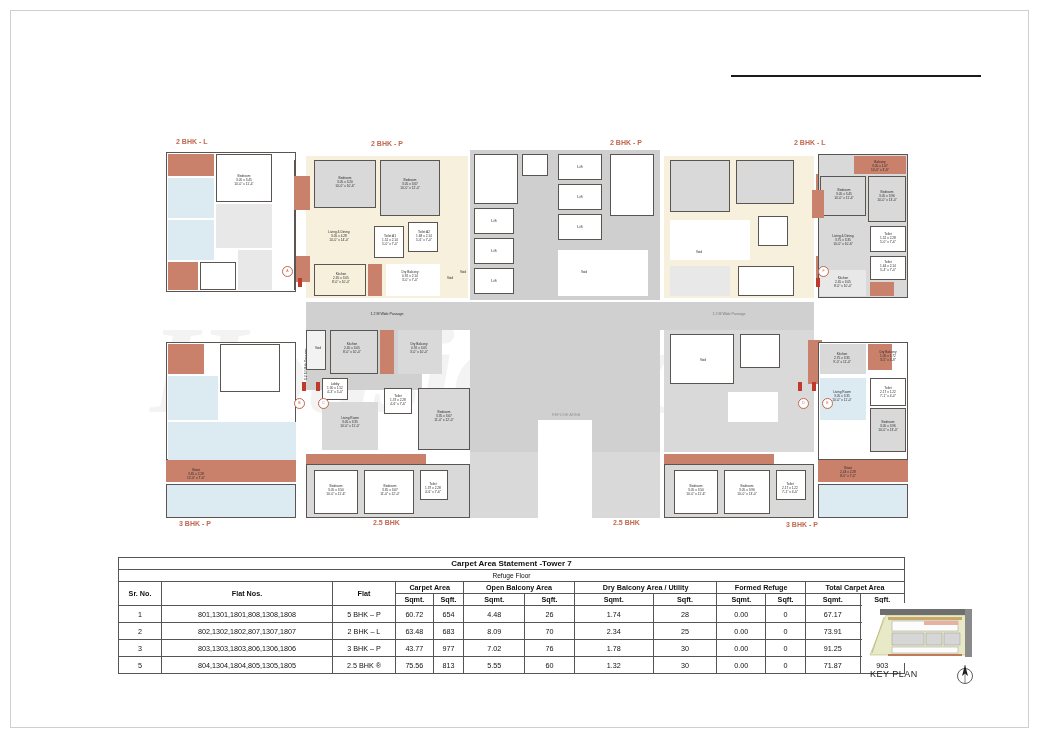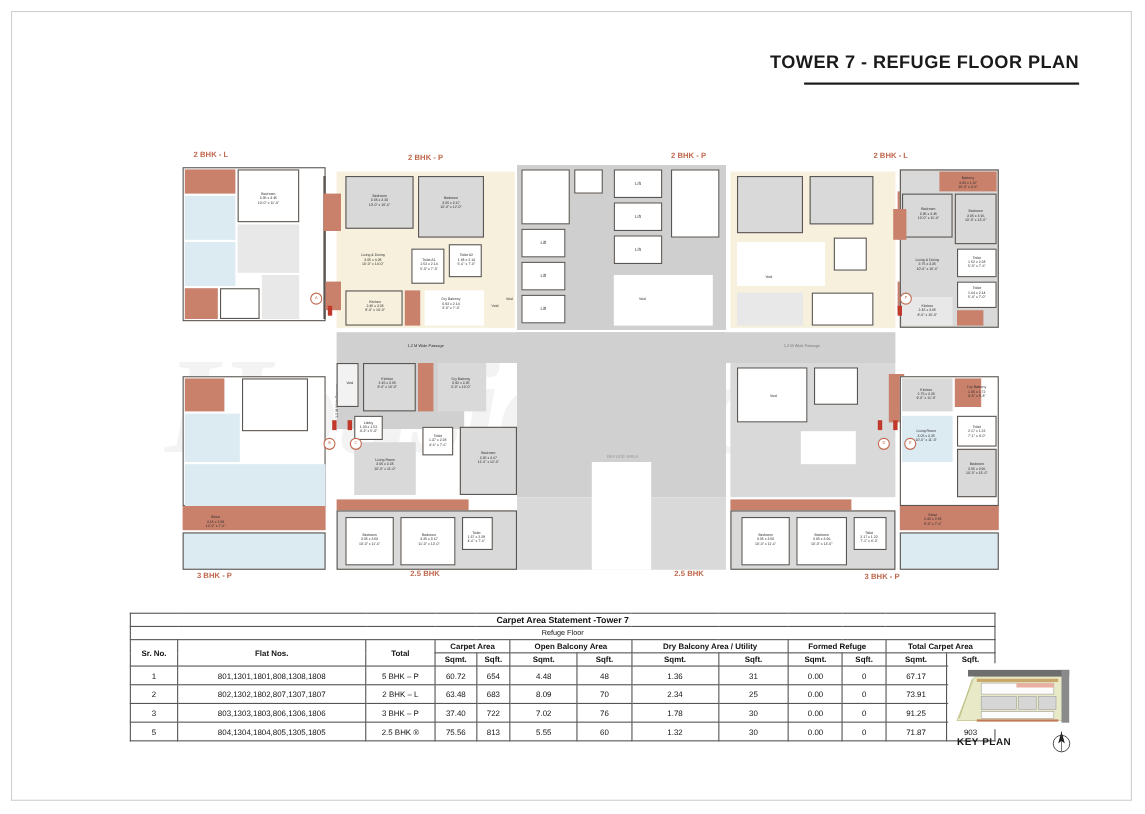--- a/index.html
+++ b/index.html
@@ -52,31 +52,30 @@
   tr.hdr td{font-weight:bold;height:11px;}
   tr.rowdata td{height:16px;}
   td.left{text-align:center;}
   #tbl-wrap .tbl-title{font-weight:bold;font-size:8px;}
   .sub{font-size:6.6px;}
 
   
   #keyplan{position:absolute;left:858px;top:603px;width:124px;height:88px;}
   #kp-img{position:absolute;left:4px;top:0;width:118px;height:60px;background:#fff;
           border:0;overflow:hidden;}
-  #kp-label{position:absolute;left:12px;top:66px;font-size:9px;font-weight:bold;
+  #kp-label{position:absolute;left:12px;top:66px;font-size:9px;font-weight:normal;
             letter-spacing:.5px;color:#1a1a1a;}
   #kp-north{position:absolute;left:96px;top:60px;width:22px;height:22px;}
 </style>
 </head>
 <body>
 
 <div id="page">
   <div id="border"></div>
 
-  <div id="title">TOWER 7 - REFUGE FLOOR PLAN</div>
   <div id="title-rule"></div>
 
   <div id="watermark">Housiey.com</div>
 
   <div id="plan">
 
     <div class="unit-label" style="left:58px;top:8px;">2 BHK - L</div>
     <div class="unit-label" style="left:253px;top:10px;">2 BHK - P</div>
     <div class="unit-label" style="left:492px;top:9px;">2 BHK - P</div>
     <div class="unit-label" style="left:676px;top:9px;">2 BHK - L</div>
@@ -406,21 +405,21 @@
       <tbody>
         <tr>
           <td colspan="13" class="tbl-title">Carpet Area Statement -Tower 7</td>
         </tr>
         <tr>
           <td colspan="13" class="sub">Refuge Floor</td>
         </tr>
         <tr class="hdr">
           <td rowspan="2" style="width:42px;">Sr. No.</td>
           <td rowspan="2" style="width:170px;">Flat Nos.</td>
-          <td rowspan="2" style="width:62px;">Total</td>
+          <td rowspan="2" style="width:62px;">Flat</td>
           <td colspan="2">Carpet Area</td>
           <td colspan="2">Open Balcony Area</td>
           <td colspan="2">Dry Balcony Area / Utility</td>
           <td colspan="2">Formed Refuge</td>
           <td colspan="2">Total Carpet Area</td>
         </tr>
         <tr class="hdr">
           <td>Sqmt.</td>
           <td>Sqft.</td>
           <td>Sqmt.</td>
@@ -433,23 +432,23 @@
           <td>Sqft.</td>
         </tr>
 
         <tr class="rowdata">
           <td>1</td>
           <td class="left">801,1301,1801,808,1308,1808</td>
           <td>5 BHK – P</td>
           <td>60.72</td>
           <td>654</td>
           <td>4.48</td>
-          <td>48</td>
-          <td>1.36</td>
-          <td>31</td>
+          <td>26</td>
+          <td>1.74</td>
+          <td>28</td>
           <td>0.00</td>
           <td>0</td>
           <td>67.17</td>
           <td>723</td>
         </tr>
         <tr class="rowdata">
           <td>2</td>
           <td class="left">802,1302,1802,807,1307,1807</td>
           <td>2 BHK – L</td>
           <td>63.48</td>
@@ -460,22 +459,22 @@
           <td>25</td>
           <td>0.00</td>
           <td>0</td>
           <td>73.91</td>
           <td>796</td>
         </tr>
         <tr class="rowdata">
           <td>3</td>
           <td class="left">803,1303,1803,806,1306,1806</td>
           <td>3 BHK – P</td>
-          <td>37.40</td>
-          <td>722</td>
+          <td>43.77</td>
+          <td>977</td>
           <td>7.02</td>
           <td>76</td>
           <td>1.78</td>
           <td>30</td>
           <td>0.00</td>
           <td>0</td>
           <td>91.25</td>
           <td>982</td>
         </tr>
         <tr class="rowdata">

